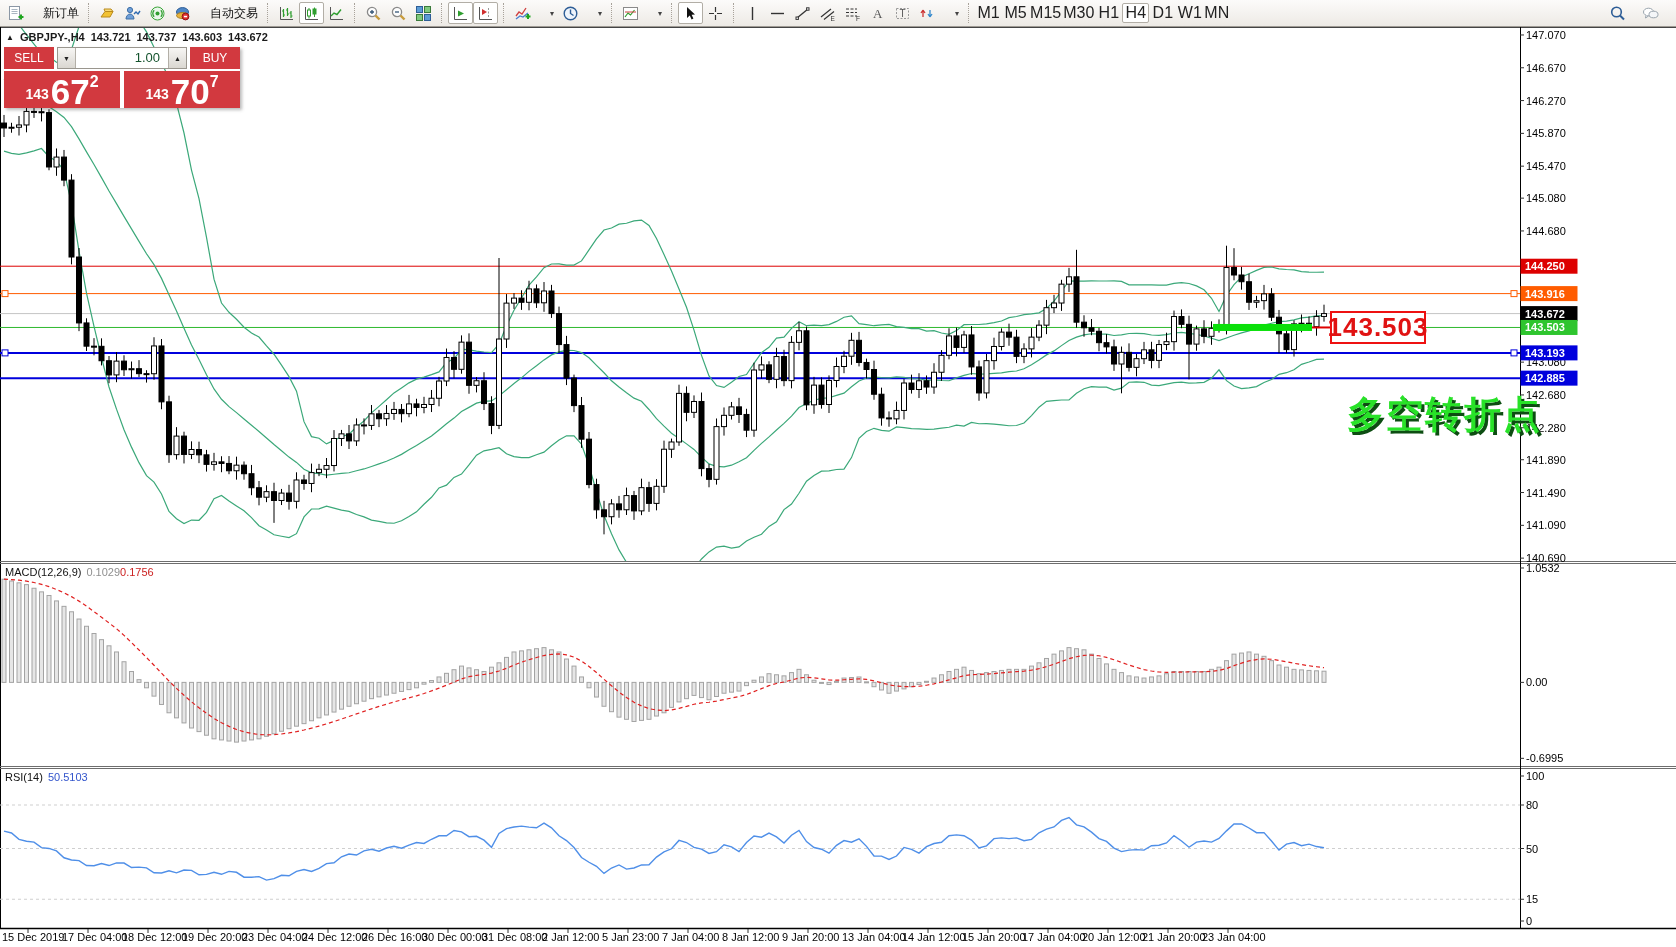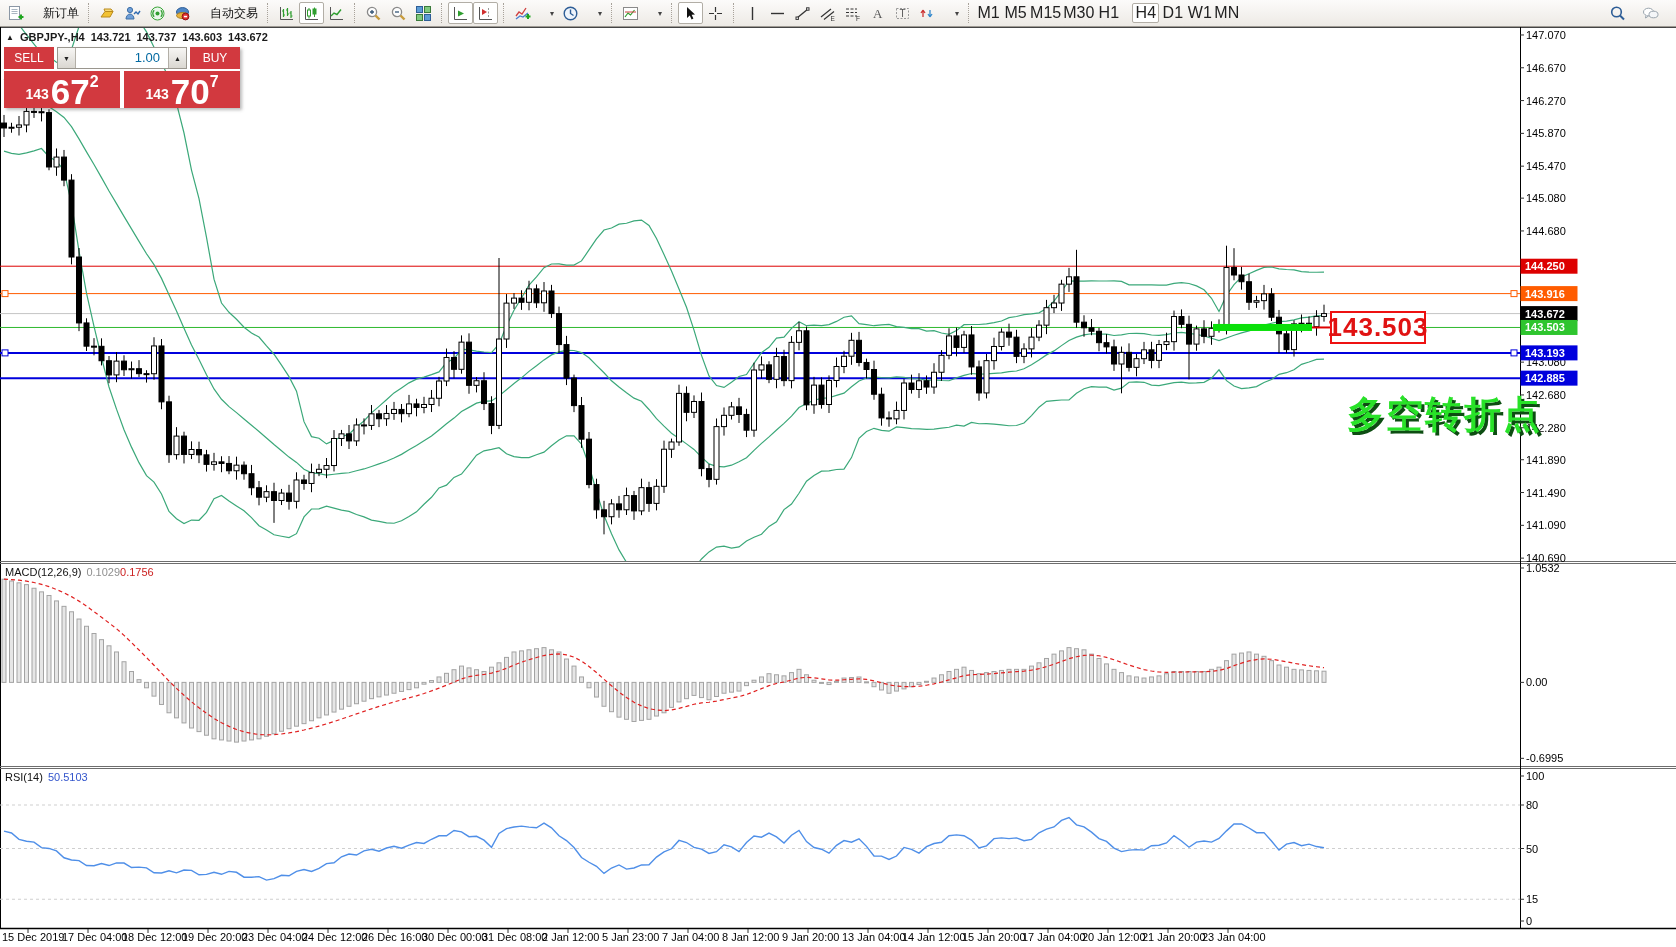--- a/index.html
+++ b/index.html
@@ -14,40 +14,40 @@
   .tbtn{height:22px;min-width:24px;display:flex;align-items:center;justify-content:center;
     gap:19px;padding:0 3px;border:1px solid transparent;border-radius:2px;box-sizing:border-box;}
   .tbtn.pressed{background:#ffffff;border-color:#b2aea6;}
   .tbtn .lbl{font-size:12px;color:#111;white-space:nowrap;}
   .ticon{width:17px;height:17px;display:inline-block;}
   .ticon svg{width:17px;height:17px;display:block;}
   .caret{font-size:8px;color:#444;}
   .tsep{width:1px;height:20px;border-left:1px dotted #a8a29a;margin:0 5px;}
   .tfb{min-width:27px;height:20px;font-size:16px;color:#222;display:flex;align-items:center;
     justify-content:center;border:1px solid transparent;border-radius:2px;box-sizing:border-box;text-align:right;}
-  .tfb.pressed{background:#fff;border-color:#b2aea6;margin-left:10px;}
+  .tfb.pressed{background:#fff;border-color:#b2aea6;}
   .tbar-right{margin-left:auto;display:flex;align-items:center;gap:8px;padding-right:10px;}
 
   
   .info-line{position:absolute;left:6px;top:31px;z-index:8;display:flex;align-items:center;
     gap:6px;font-size:11px;font-weight:bold;color:#1a1a1a;}
   .info-line .tri{font-size:8px;}
 
   .trade-panel{position:absolute;left:4px;top:47px;width:236px;z-index:9;
     box-shadow:2px 2px 3px rgba(60,60,60,.35);}
   .tp-row1{display:flex;height:22px;align-items:stretch;}
   .btn-sell,.btn-buy{width:50px;background:#d2393f;color:#fff;font-size:12px;
     display:flex;align-items:center;justify-content:center;}
   .vol-wrap{display:flex;flex:1;margin:0 3px;background:#fff;border:1px solid #9a968e;
     box-sizing:border-box;align-items:stretch;}
   .vol-spin{width:17px;background:linear-gradient(#f7f6f4,#dad7d1);border-left:1px solid #b3afa7;
     border-right:1px solid #b3afa7;font-size:7px;color:#222;display:flex;align-items:center;justify-content:center;}
   .vol-spin:first-child{border-left:none;}
   .vol-spin:last-child{border-right:none;}
-  .vol-field{flex:1;font-size:13px;color:#0369a1;text-align:right;padding-right:8px;line-height:20px;}
+  .vol-field{flex:1;font-size:13px;color:#14532d;text-align:right;padding-right:8px;line-height:20px;}
   .tp-row2{display:flex;margin-top:2px;height:37px;gap:4px;}
   .price-box{flex:1;background:#d2393f;color:#fff;display:flex;align-items:flex-end;
     justify-content:center;padding-bottom:2px;}
   .pb-small{font-size:14px;font-weight:bold;margin:0 2px 4px 0;}
   .pb-big{font-size:35px;font-weight:bold;line-height:29px;}
   .pb-sup{font-size:16px;font-weight:bold;margin-bottom:15px;}
 
   .macd-label{position:absolute;left:5px;top:566px;font-size:11px;color:#111;z-index:8;}
   .macd-label .v-main{color:#8f8f8f;margin-left:5px;}
   .macd-label .v-sig{color:#cc2222;}

